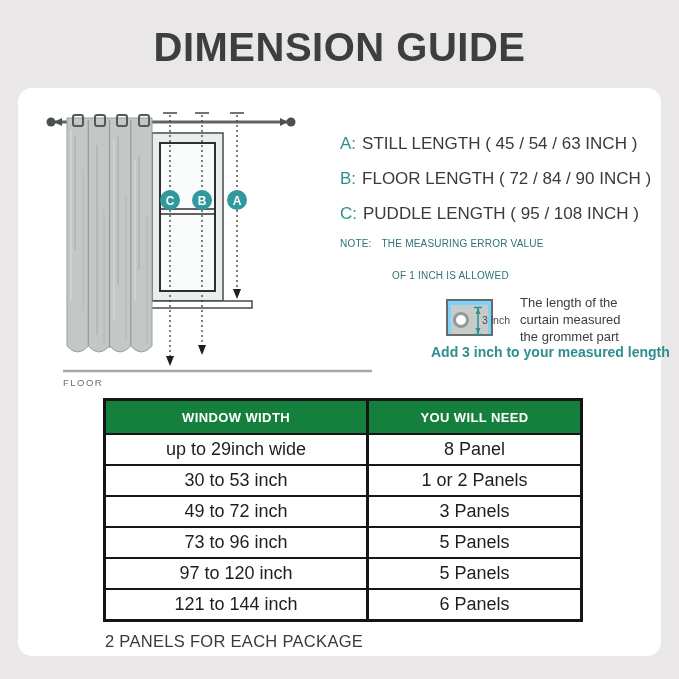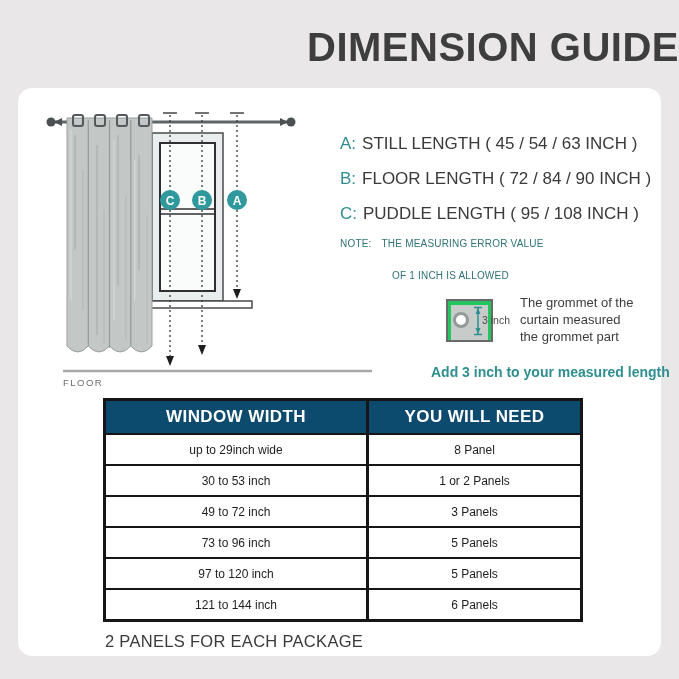--- a/index.html
+++ b/index.html
@@ -5,21 +5,21 @@
   html,body{margin:0;padding:0;}
   body{
     width:679px;height:679px;
     background:#e9e7e7;
     font-family:"Liberation Sans", sans-serif;
     position:relative;
     overflow:hidden;
   }
   .page-title{
     position:absolute;left:0;top:18px;width:679px;
-    text-align:right;
+    text-align:center;
     font-size:40px;line-height:58px;
     font-weight:bold;
     letter-spacing:0.5px;
     color:#3e3e3e;
     margin:0;
   }
   .card{
     position:absolute;left:18px;top:88px;
     width:643px;height:568px;
     background:#ffffff;
@@ -40,22 +40,22 @@
   .note{
     position:absolute;left:322px;top:150px;
     font-size:10px;color:#2d7276;letter-spacing:0.2px;
   }
   .note-line1{display:flex;}
   .note-label{margin-right:10px;}
   .note-line2{margin-top:21px;margin-left:52px;}
   
   .grommet-box{
     position:absolute;left:428px;top:211px;
-    width:47px;height:43px;
-    border:2px solid #6a6a6a;background:#22c55e;
+    width:47px;height:37px;
+    border:2px solid #6a6a6a;background:#7dd3fc;
     box-sizing:border-box;
   }
   .grommet-panel{
     position:absolute;left:3px;right:3px;top:4px;bottom:0;
     background:#c7cbca;
   }
   .grommet-ring{
     position:absolute;left:5px;top:11px;
     width:16px;height:16px;border-radius:50%;
     background:#ffffff;border:3px solid #939a99;
@@ -68,37 +68,36 @@
     z-index:2;
   }
   .grommet-desc{
     position:absolute;left:502px;top:206px;
     font-size:13px;line-height:17px;color:#3c3c3c;
   }
   .grommet-tip{
     position:absolute;left:413px;top:256px;
     font-size:14px;font-weight:bold;color:#2f8e8f;
     white-space:nowrap;
-    margin-top:20px;
   }
   
   .panel-table{
     position:absolute;left:85px;top:310px;
     width:480px;
     border-collapse:collapse;
     table-layout:fixed;
     border:3px solid #161616;
   }
   .panel-table th{
-    background:#0c4a6e;color:#ffffff;
-    font-size:17px;font-weight:bold;letter-spacing:0.4px;
+    background:#15803d;color:#ffffff;
+    font-size:13px;font-weight:bold;letter-spacing:0.4px;
     height:30px;
   }
   .panel-table td{
-    height:27px;font-size:12px;color:#1e1e1e;
+    height:27px;font-size:18px;color:#1e1e1e;
     text-align:center;
   }
   .panel-table th,.panel-table td{
     border:2px solid #161616;
   }
   .panel-table th:first-child,.panel-table td:first-child{
     width:258px;border-right:3px solid #161616;
   }
   
   .footer-note{
@@ -224,21 +223,21 @@
     <svg class="grommet-arrow" width="10" height="30" viewBox="0 0 10 30">
       <line x1="1" y1="1.5" x2="9" y2="1.5" stroke="#2f8f90" stroke-width="1.5"></line>
       <line x1="1" y1="28.5" x2="9" y2="28.5" stroke="#2f8f90" stroke-width="1.5"></line>
       <line x1="5" y1="2" x2="5" y2="28" stroke="#2f8f90" stroke-width="1.5"></line>
       <polygon points="5,2 2.5,8 7.5,8" fill="#2f8f90"></polygon>
       <polygon points="5,28 2.5,22 7.5,22" fill="#2f8f90"></polygon>
     </svg>
     <span class="grommet-measure">3 inch</span>
   </div>
   <div class="grommet-desc">
-    <div>The grommet of the</div>
+    <div>The length of the</div>
     <div>curtain measured</div>
     <div>the grommet part</div>
   </div>
   <div class="grommet-tip">Add 3 inch to your measured length</div>
 
   <table class="panel-table">
     <thead>
       <tr>
         <th>WINDOW WIDTH</th>
         <th>YOU WILL NEED</th>

